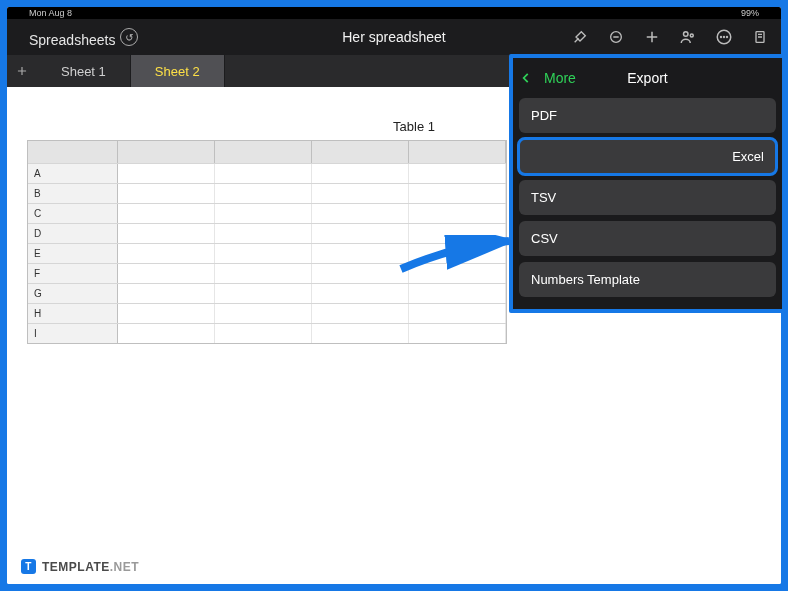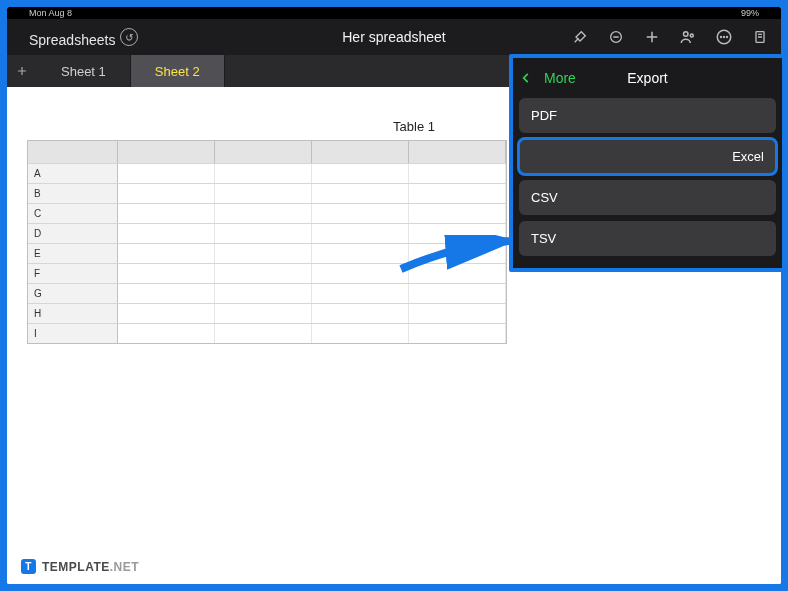--- a/index.html
+++ b/index.html
@@ -375,15 +375,16 @@
     <div class="back">
       <svg viewBox="0 0 24 24" width="14" height="14" fill="none" stroke="#2fd158" stroke-width="3">
           <path d="M15 5l-7 7 7 7"></path>
         </svg>
       <span>More</span>
     </div>
     <div class="popover-title">Export</div>
   </div>
   <div class="option"><span>PDF</span></div>
   <div class="option highlight"><span>Excel</span></div>
+  <div class="option"><span>TSV</span></div>
   <div class="option"><span>CSV</span></div>
-  <div class="option"><span>TSV</span></div>
+  <div class="option"><span>Numbers Template</span></div>
 </div>
 
 </body></html>

